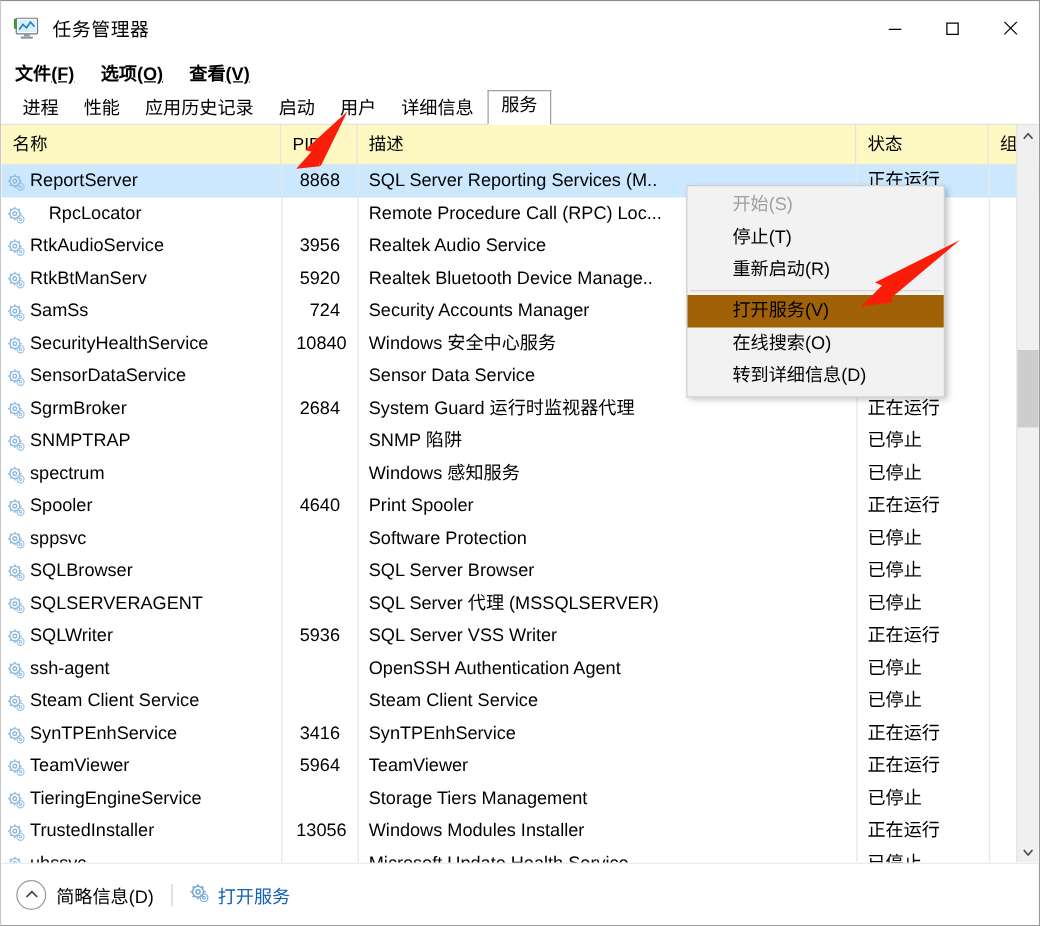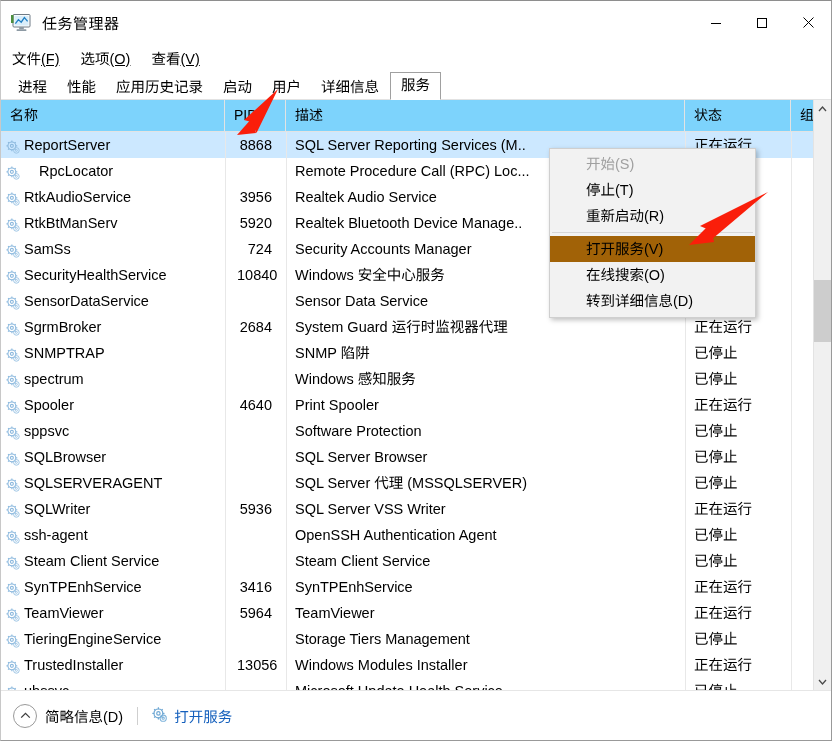--- a/index.html
+++ b/index.html
@@ -76,20 +76,21 @@
     align-items: center;
     padding-left: 9px;
     background: #ffffff;
     font-size: 14.5px;
   }
   .menu-item {
     padding: 2px 9px 2px 2px;
     margin-right: 10px;
     white-space: nowrap;
     cursor: default;
+    font-weight: bold;
   }
   .menu-item .acc { text-decoration: underline; }
 
   
   #tabstrip {
     flex: 0 0 28px;
     height: 28px;
     display: flex;
     align-items: flex-end;
     padding-left: 8px;
@@ -134,21 +135,21 @@
     flex-direction: column;
     border-top: 1px solid #e2e2e2;
     overflow: hidden;
     background: #ffffff;
   }
   #header-row {
     flex: 0 0 31px;
     height: 31px;
     display: flex;
     align-items: center;
-    background: #7dd3fc;
+    background: #fef9c3;
     border-bottom: 1px solid #e3e3e3;
     position: relative;
     z-index: 2;
   }
   .hcell {
     height: 31px;
     line-height: 31px;
     font-size: 14px;
     padding-left: 9px;
     box-sizing: border-box;

